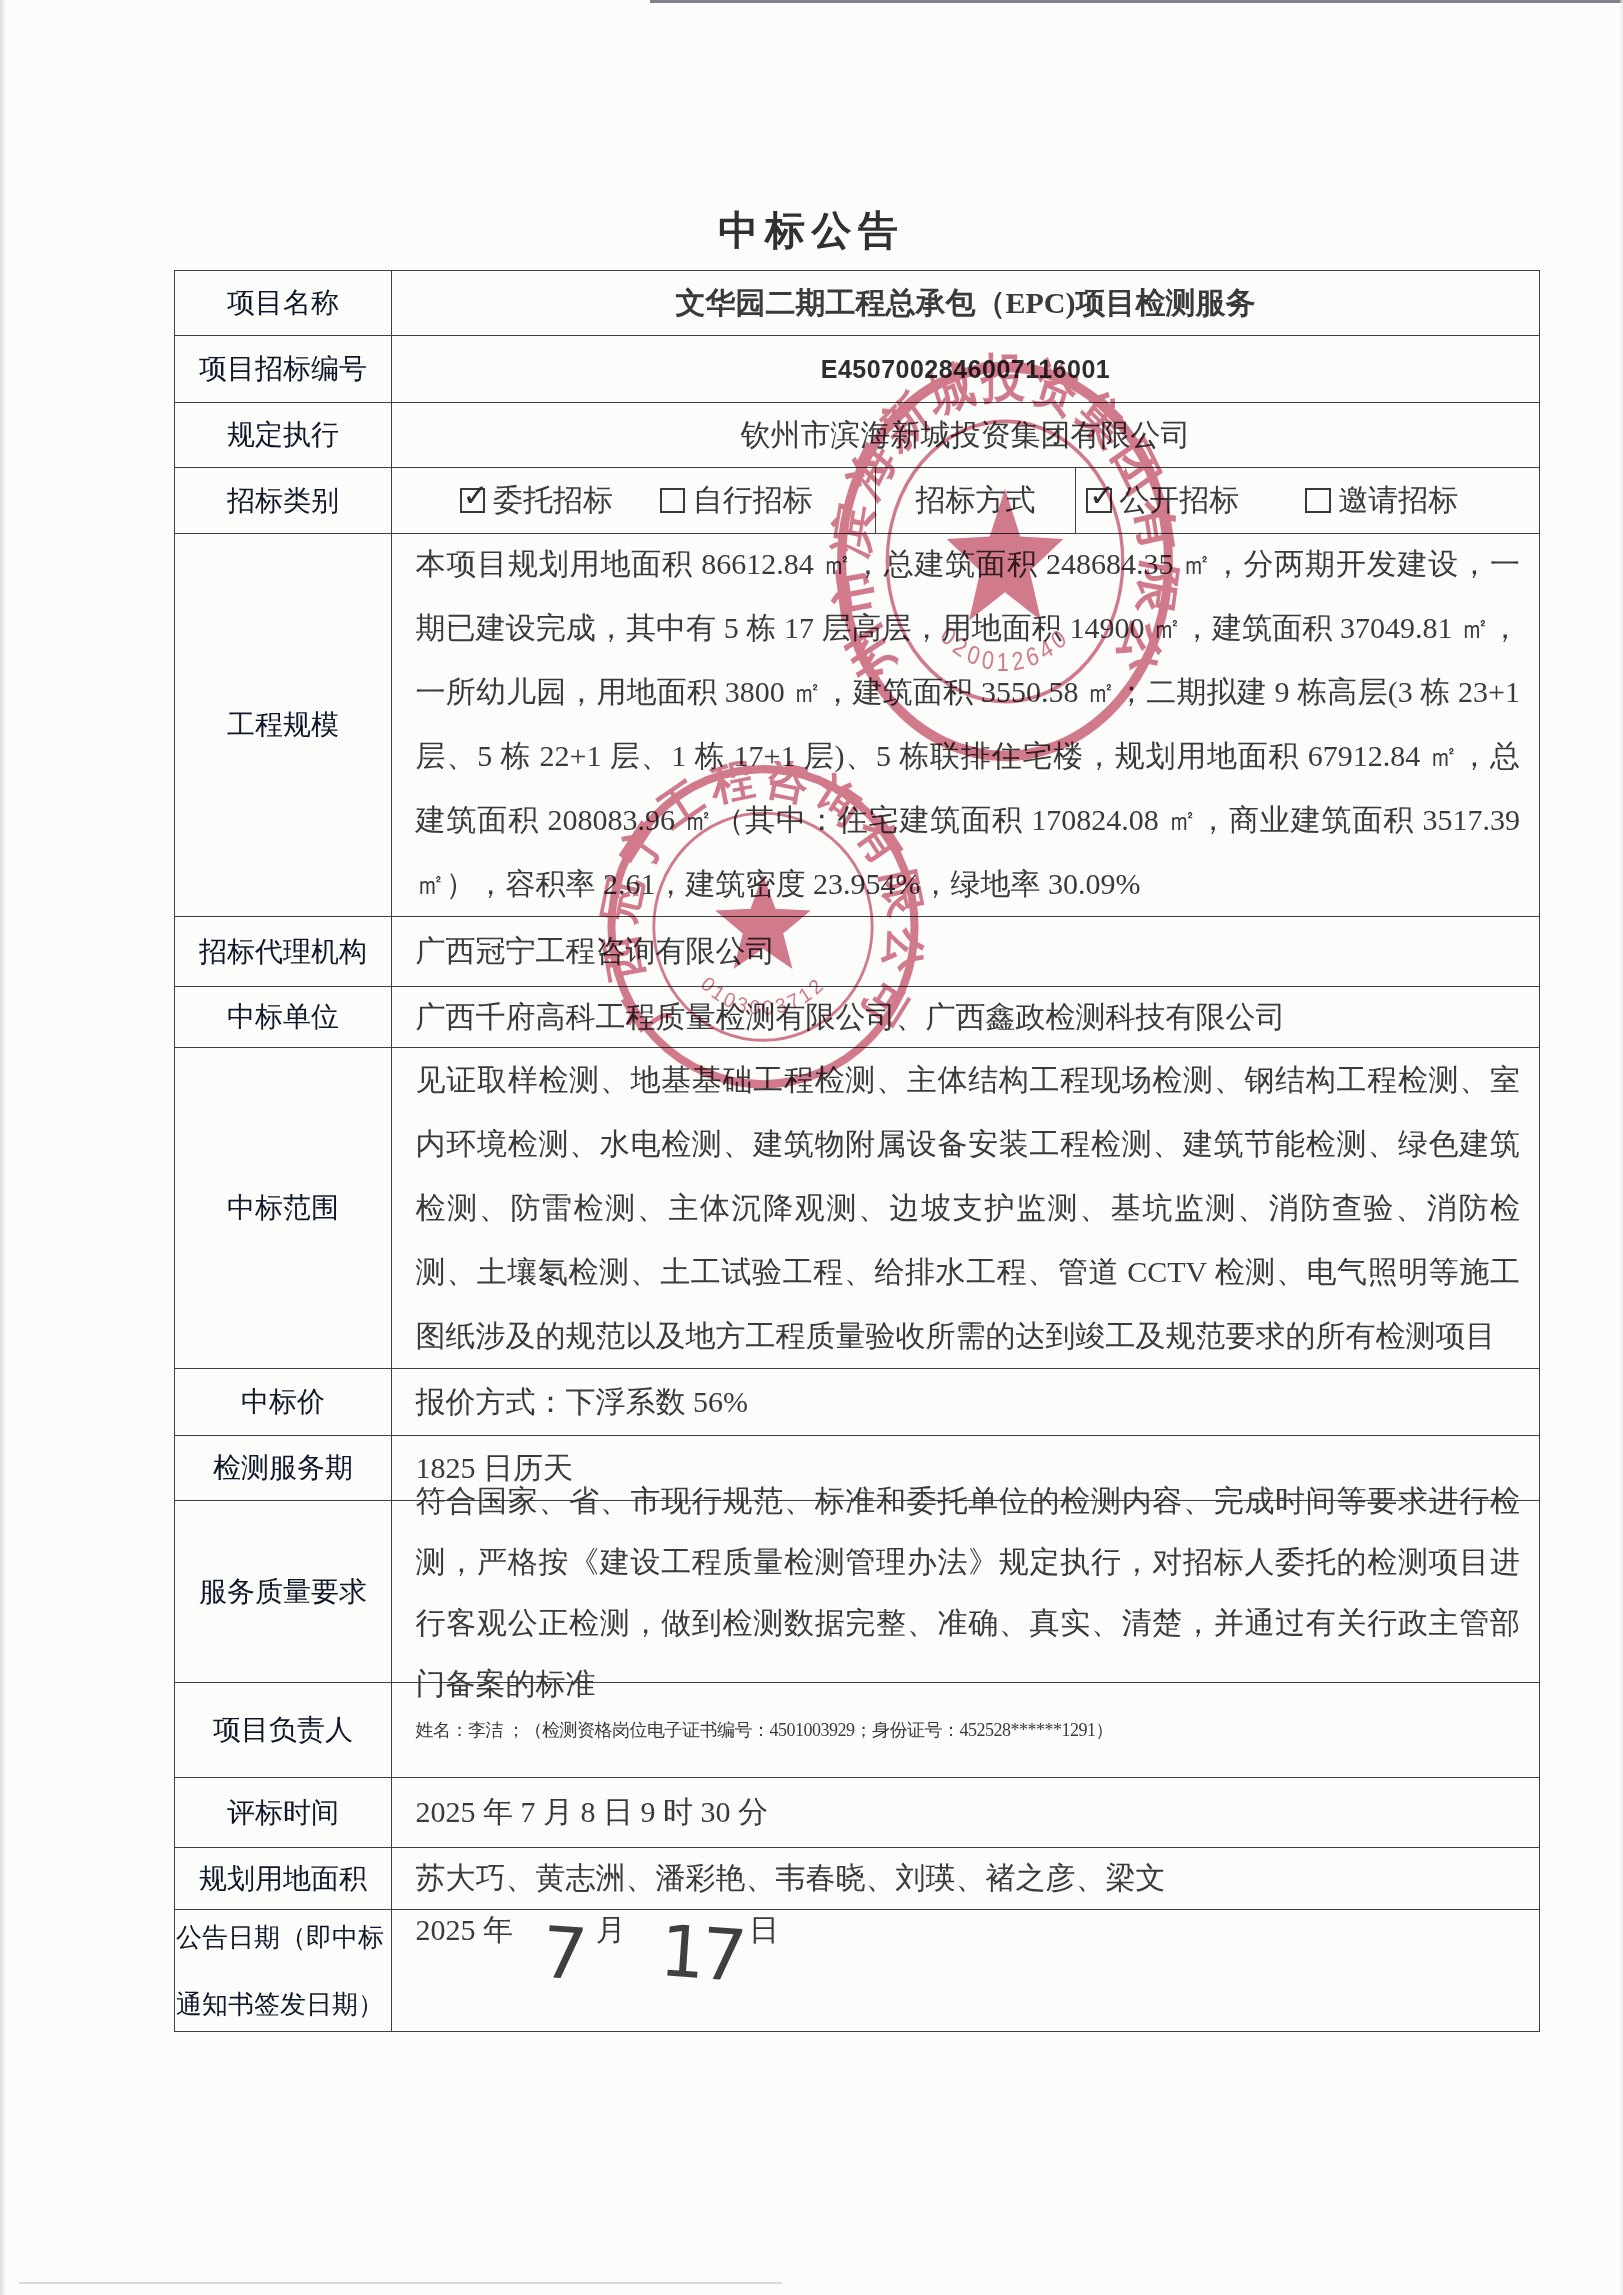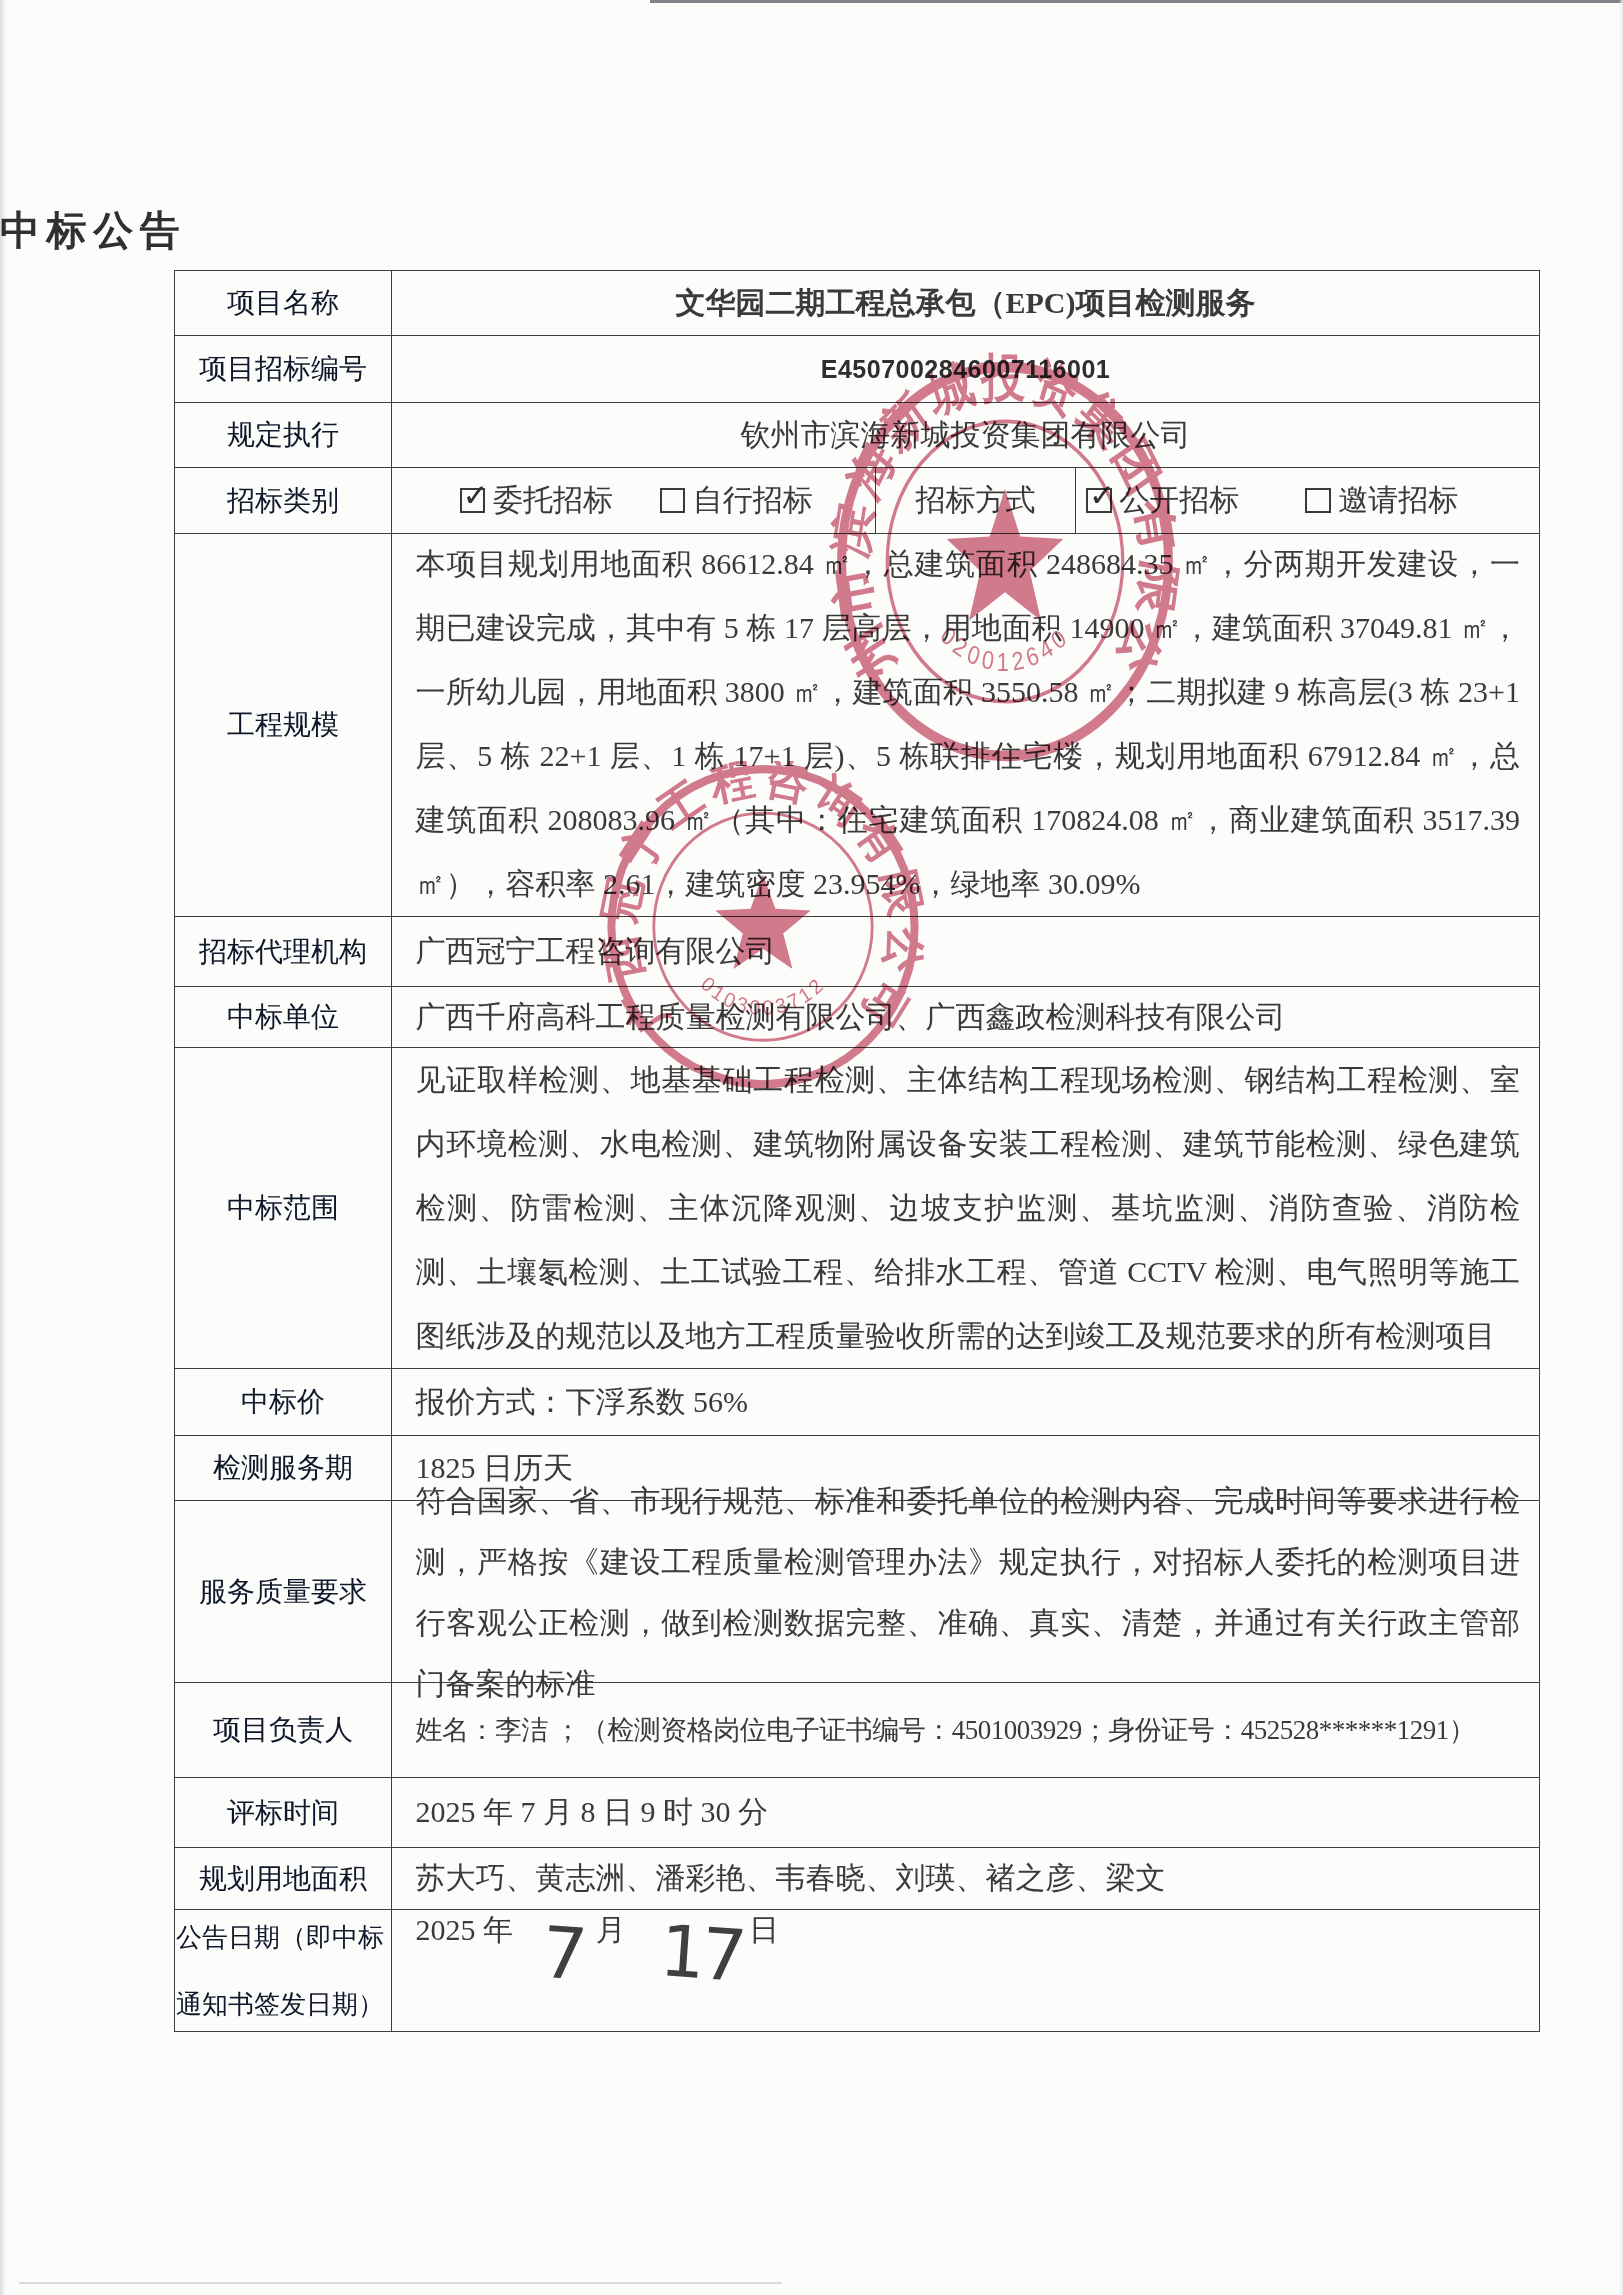--- a/index.html
+++ b/index.html
@@ -13,20 +13,21 @@
     color:#383838;
   }
   
   .edge-top{position:absolute;top:0;left:650px;right:0;height:3.3px;background:#565b63;opacity:.75;}
   .edge-left{position:absolute;top:0;left:0;width:5.7px;bottom:0;background:linear-gradient(to right,#d9dcdf,rgba(250,250,250,0));}
   .edge-right{position:absolute;top:0;right:0;width:3.8px;bottom:0;background:linear-gradient(to left,#e9ebed,rgba(250,250,250,0));}
   .edge-bottom{position:absolute;left:19px;top:2282px;width:763px;height:1.9px;background:#b9bcc0;opacity:.55;}
 
   .title{
     position:absolute;top:203px;left:0;width:100%;
+    text-align:center;
     font-family:"Liberation Sans","DejaVu Sans",sans-serif;
     font-weight:600;font-size:40px;letter-spacing:6.6px;color:#303030;margin:0;
   }
 
   .doc-table{
     position:absolute;left:174px;top:270px;width:1366px;
     border:1.9px solid #3f3f3f;box-sizing:border-box;
     background:transparent;
   }
   .row{display:flex;border-bottom:1.9px solid #3f3f3f;box-sizing:border-box;}
@@ -38,21 +39,21 @@
   }
   .content{flex:1;box-sizing:border-box;font-size:30px;color:#3a3a3a;}
   .single{display:flex;align-items:center;padding-left:23.6px;padding-right:9.4px;}
   .centered{display:flex;align-items:center;justify-content:center;padding-left:0;}
   .strong{font-weight:600;}
   .code{font-family:"Liberation Sans","DejaVu Sans",sans-serif;font-weight:700;font-size:25px;letter-spacing:0.5px;color:#2e2e2e;}
   .para{padding:0 19px 0 23.6px;text-align:justify;}
   .lh136{line-height:64px;display:flex;align-items:flex-end;}
   .lh136 > span{display:block;}
   .lh129{line-height:61px;display:flex;align-items:center;}
-  .tight{font-size:27px;letter-spacing:-0.5px;padding-right:5.7px;}
+  .tight{font-size:18px;letter-spacing:-0.5px;padding-right:5.7px;}
 
   
   .cat{display:flex;padding:0;}
   .sub{display:flex;align-items:center;box-sizing:border-box;height:100%;}
   .sub1{flex:0 0 484px;border-right:1.9px solid #3f3f3f;padding-left:68px;}
   .sub1 .opt+.opt{margin-left:47px;}
   .sub2{flex:0 0 200px;border-right:1.9px solid #3f3f3f;justify-content:center;text-align:center;}
   .sub3{flex:1;padding-left:10.4px;}
   .sub3 .opt+.opt{margin-left:66px;}
   .opt{display:inline-flex;align-items:center;white-space:nowrap;}

